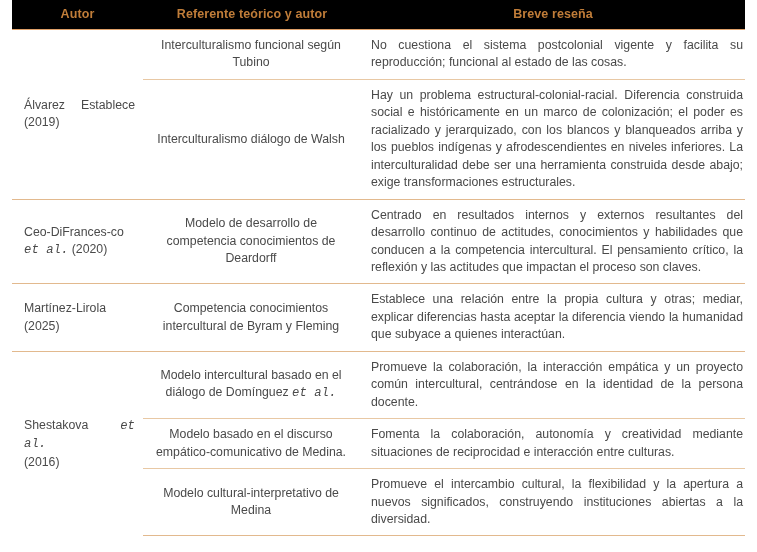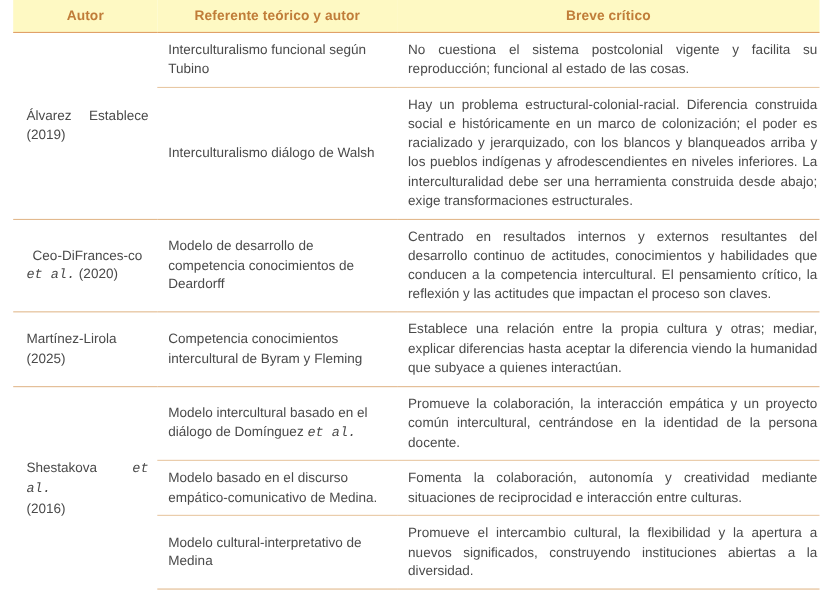--- a/index.html
+++ b/index.html
@@ -17,21 +17,21 @@
     position: relative;
     overflow: hidden;
   }
   table.review-table {
     border-collapse: collapse;
     width: 733px;
     margin-left: 12px;
     table-layout: fixed;
   }
   
-  thead tr.header-row { background: #fef9c3; }
+  thead tr.header-row { background: #000000; }
   thead th {
     padding: 7px 4px 8px 4px;
     color: #c07d39;
     font-size: 12.5px;
     font-weight: bold;
     text-align: center;
     border-bottom: 1.4px solid #e0a169;
     letter-spacing: 0.1px;
   }
   th.col-autor   { width: 131px; }
@@ -48,26 +48,26 @@
     background: #ffffff;
   }
   td.c-autor {
     width: 131px;
     padding-left: 12px;
     padding-right: 8px;
     text-align: justify;
     text-align-last: justify;
     hyphens: none;
   }
-  td.c-autor .noj { text-align: center; text-align-last: left; display: block; }
+  td.c-autor .noj { text-align: left; text-align-last: left; display: block; }
   td.c-ref {
     width: 218px;
     padding-left: 10px;
     padding-right: 12px;
-    text-align: left;
+    text-align: center;
   }
   td.c-res {
     width: 384px;
     padding-left: 10px;
     padding-right: 2px;
     text-align: justify;
     text-align-last: left;
   }
   
   tr.sep-full > td { border-top: 1.1px solid #e2b98e; }
@@ -78,21 +78,21 @@
 </style>
 </head>
 <body>
 
 <div id="table-wrap">
   <table class="review-table">
     <thead>
       <tr class="header-row">
         <th class="col-autor">Autor</th>
         <th class="col-ref">Referente teórico y autor</th>
-        <th class="col-resena">Breve crítico</th>
+        <th class="col-resena">Breve reseña</th>
       </tr>
     </thead>
     <tbody>
 
       <tr class="grp1-r1">
         <td class="c-autor" rowspan="2">
           <span class="cell-text">Álvarez Establece</span>
           <span class="cell-text noj">(2019)</span>
         </td>
         <td class="c-ref">Interculturalismo funcional según Tubino</td>

